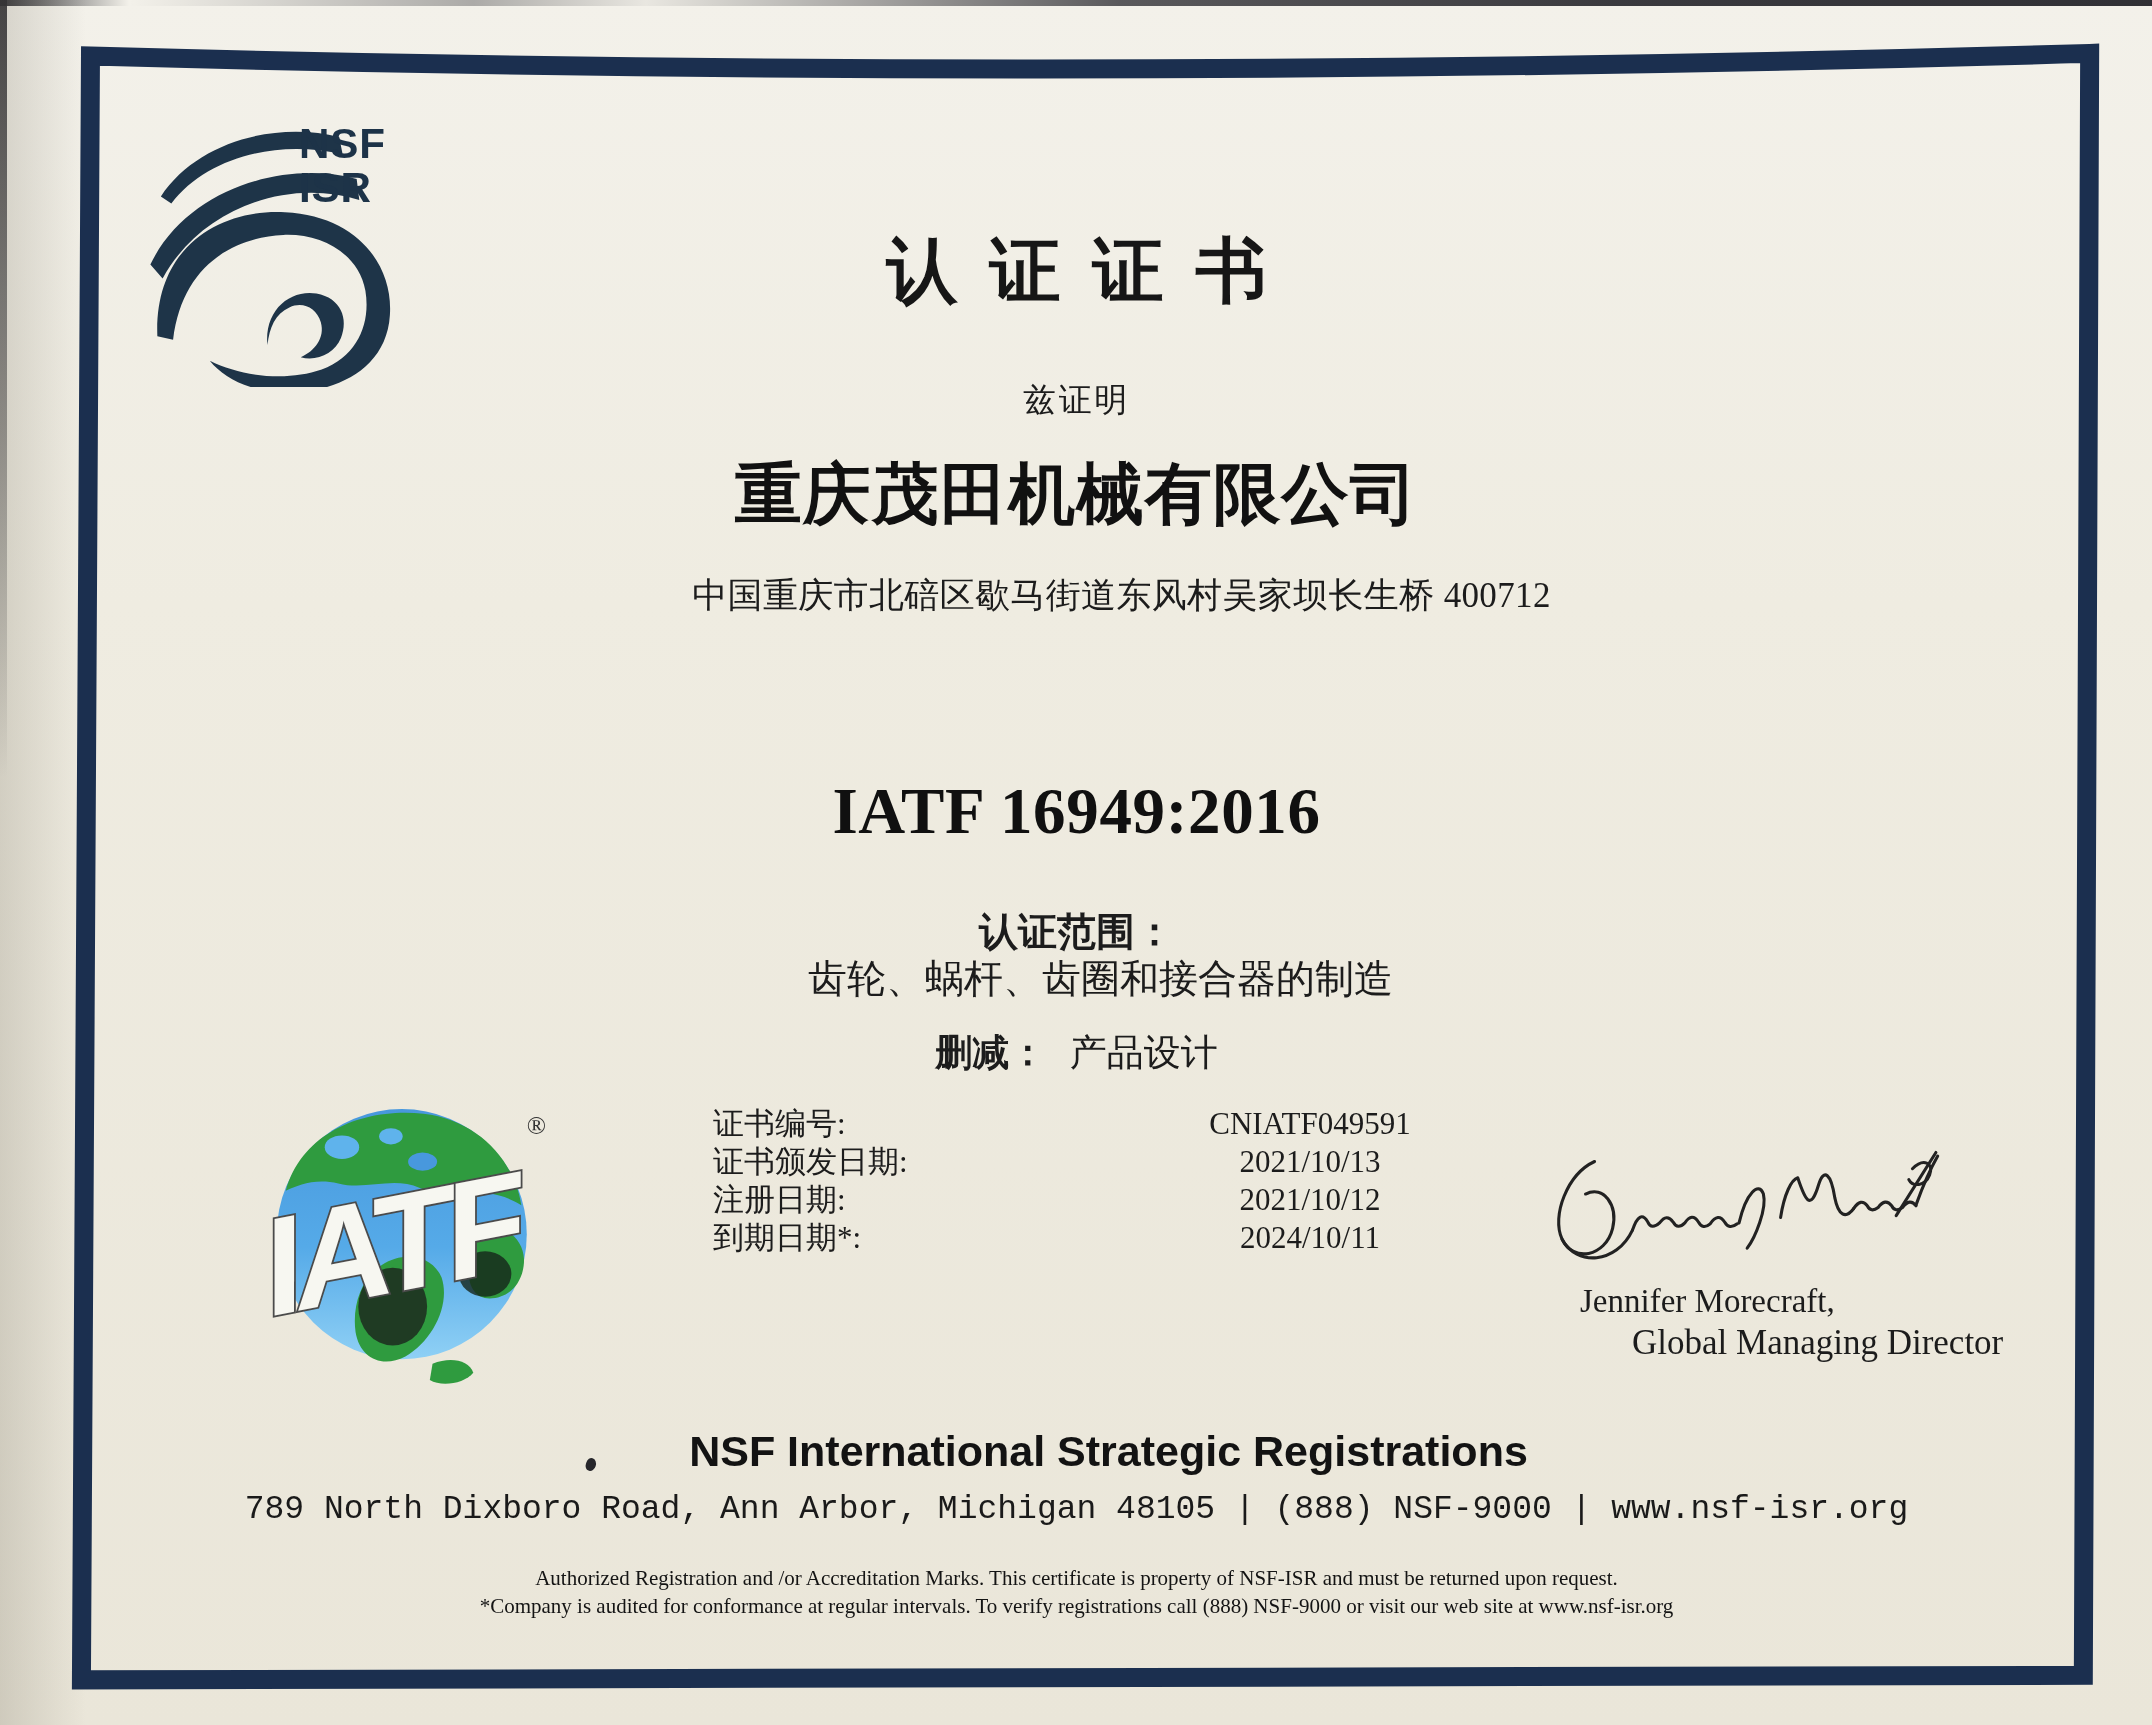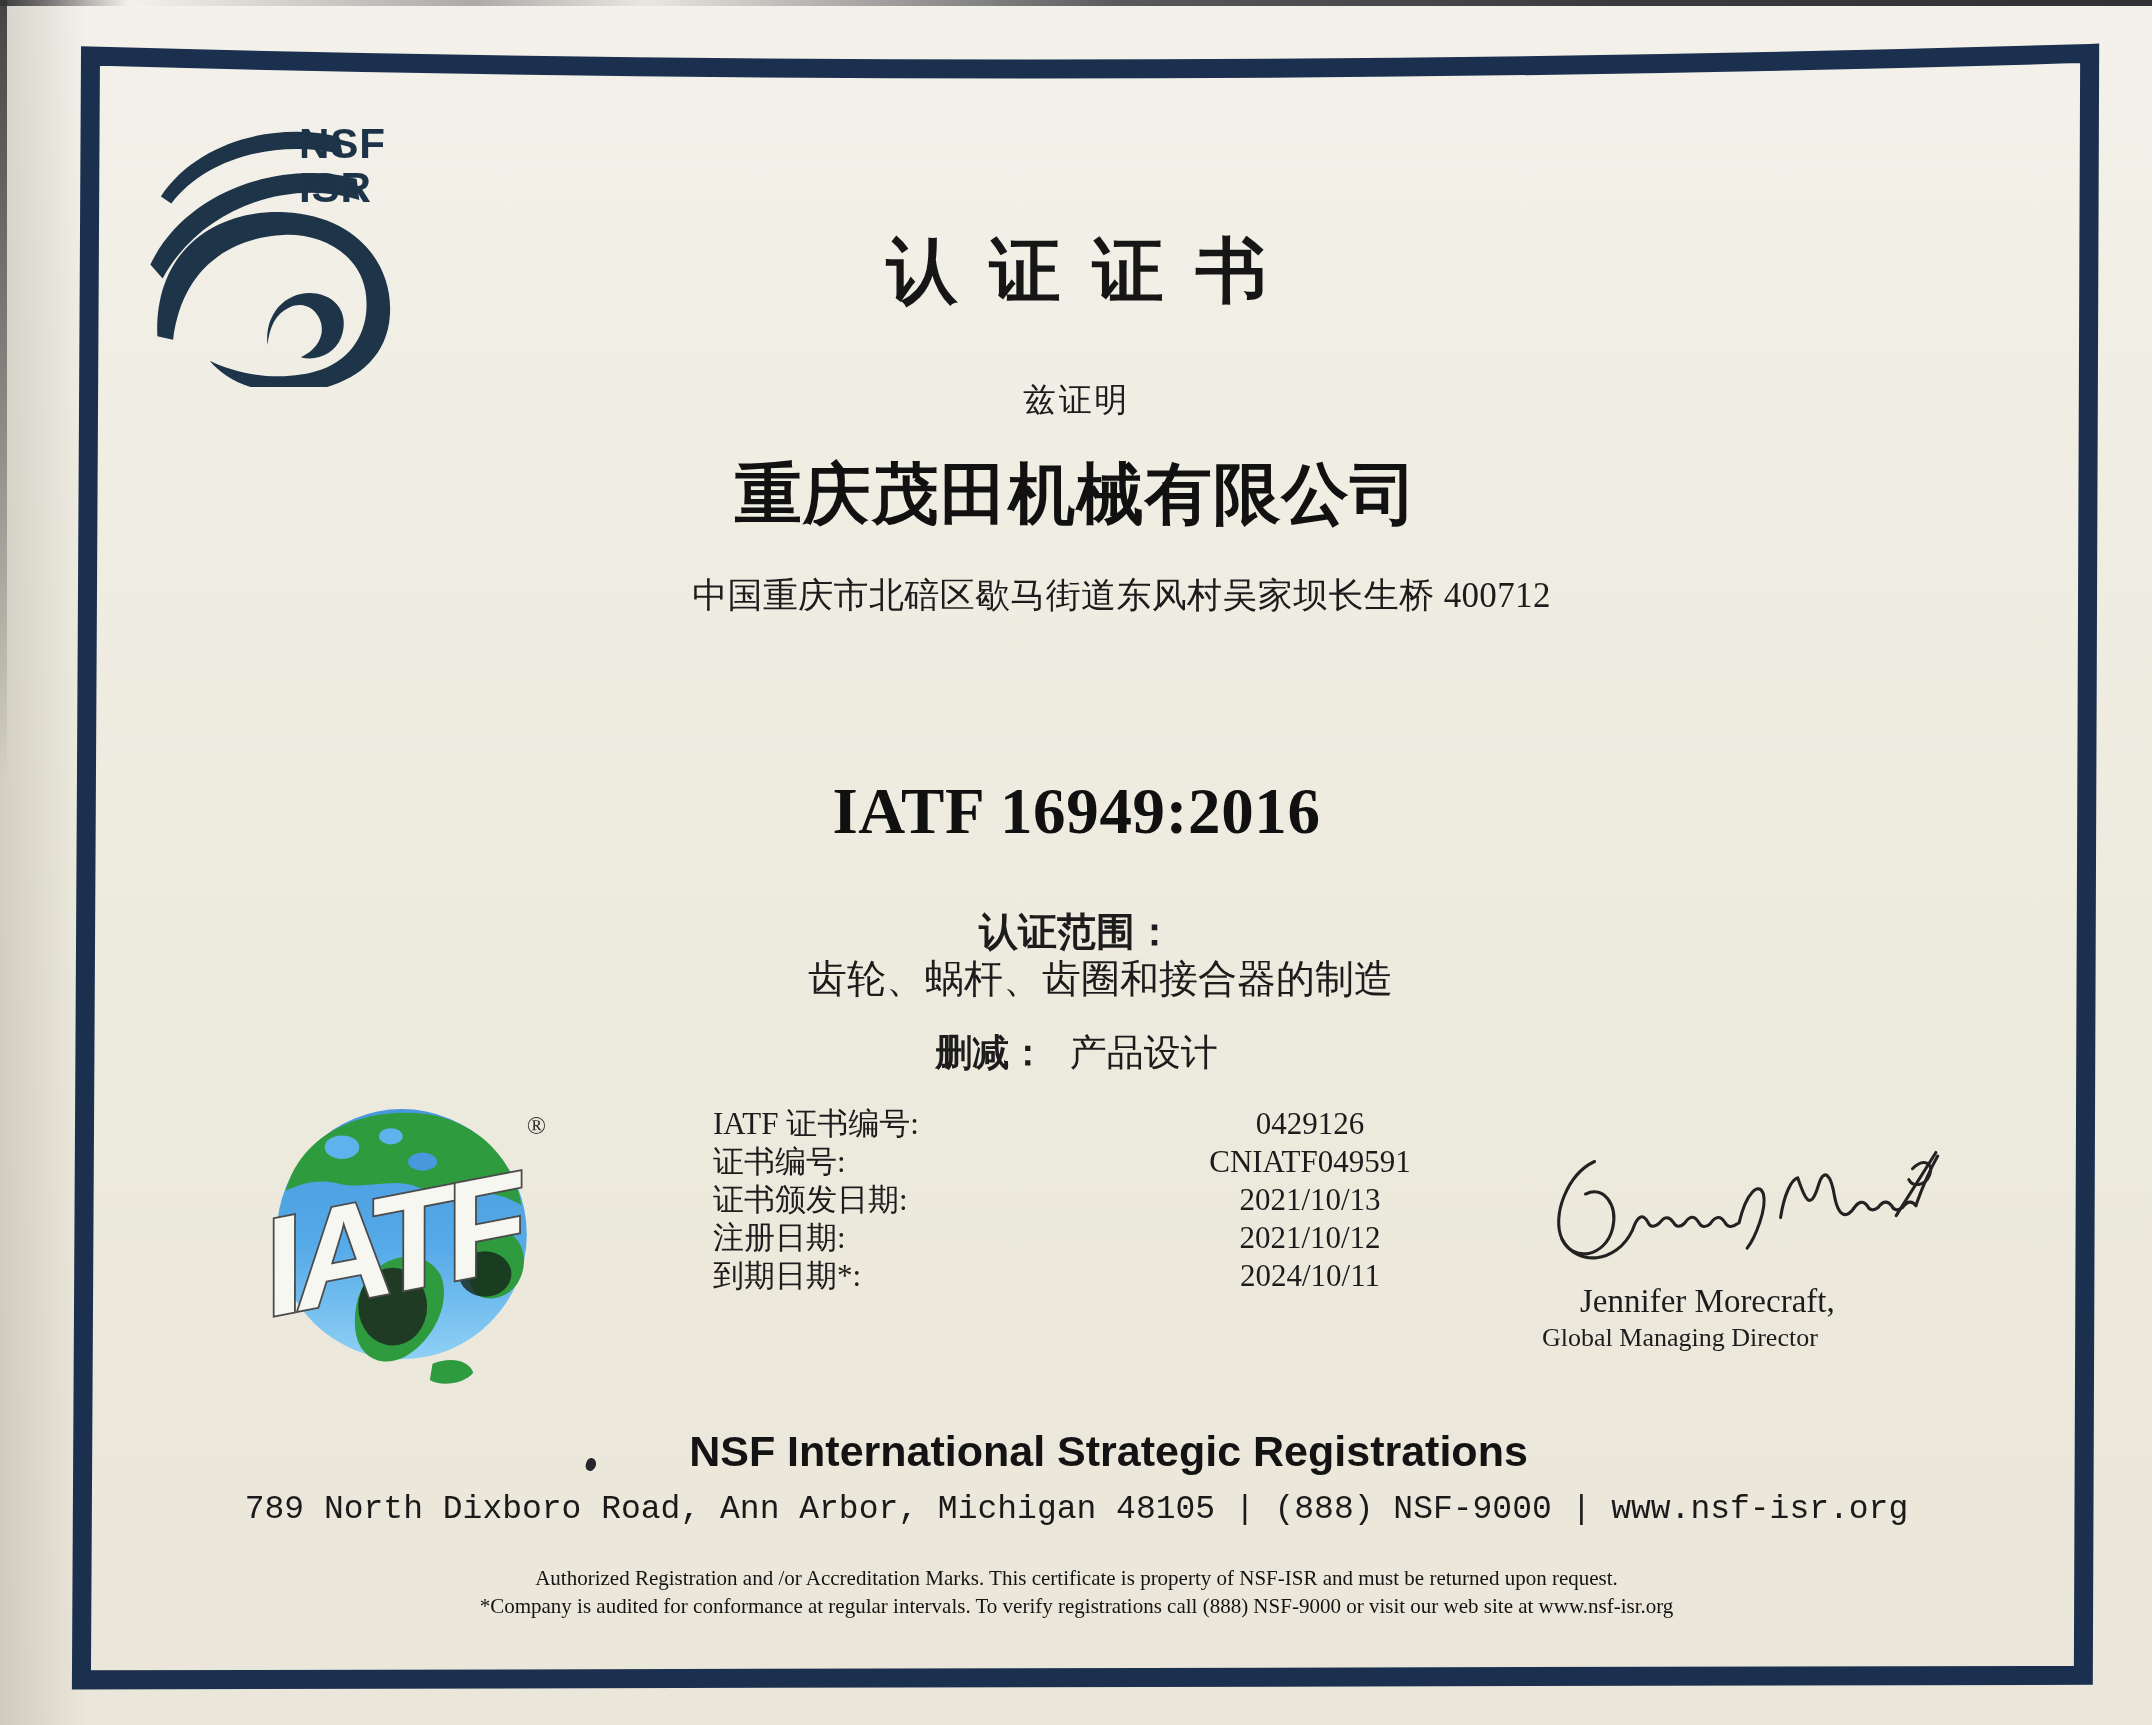--- a/index.html
+++ b/index.html
@@ -33,21 +33,21 @@
   .scope-head{top:905px;font-size:39px;font-weight:700;}
   .scope-text{top:952px;font-size:39px;margin-left:24px;}
   .exclusion{top:1028px;font-size:37px;}
   .exclusion b{font-weight:700;}
   .exclusion .gap{display:inline-block;width:23.5px;}
   .details{position:absolute;left:713px;top:1105px;width:814px;font-size:31px;line-height:38px;}
   .drow{position:relative;height:38px;white-space:nowrap;}
   .dlabel{position:absolute;left:0;}
   .dvalue{position:absolute;left:416px;width:362px;text-align:center;}
   .sig-name{left:1580px;top:1283px;font-size:33px;}
-  .sig-title{left:1542px;top:1323px;font-size:26px;}
+  .sig-title{left:1632px;top:1323px;font-size:35px;}
   .org{top:1427px;font-size:43px;font-weight:700;font-family:"Liberation Sans","DejaVu Sans",sans-serif;color:#131313;padding-left:32px;}
   .contact{top:1491px;font-size:33px;font-family:Liberation Mono, monospace;color:#1a1a1a;}
   .legal{font-size:21px;color:#141414;}
   .legal1{top:1566px;}
   .legal2{top:1594px;}
   .dot{position:absolute;left:586px;top:1458px;width:10px;height:12.7px;background:#26262b;border-radius:50% 60% 55% 50%;transform:rotate(18deg);}
   .nsf-text{position:absolute;left:299px;top:121px;
     font-family:"Liberation Sans","DejaVu Sans",sans-serif;font-weight:700;
     font-size:43px;line-height:44px;letter-spacing:0.9px;color:#1d3348;transform:scaleX(.98);transform-origin:left top;}
 </style>
@@ -109,24 +109,20 @@
       <path d="M196,301 C216,293 236,297 241,311 C231,323 206,327 193,319 Z" fill="#2f9b3f"></path>
     </g>
     <g transform="rotate(-11 170 165)">
       <text x="6" y="218" font-family="Liberation Sans, DejaVu Sans, sans-serif" font-style="italic" font-weight="bold" font-size="152" letter-spacing="-10" fill="#f7f7f1" stroke="#4b4b4b" stroke-width="4" paint-order="stroke">IATF</text>
     </g>
     <text x="300" y="48" font-size="28" fill="#333">®</text>
   </svg>
 
   <div class="details cn">
     <div class="drow">
-      <span class="dlabel">IATF 证书编号:</span>
-      <span class="dvalue">0429126</span>
-    </div>
-    <div class="drow">
       <span class="dlabel">证书编号:</span>
       <span class="dvalue">CNIATF049591</span>
     </div>
     <div class="drow">
       <span class="dlabel">证书颁发日期:</span>
       <span class="dvalue">2021/10/13</span>
     </div>
     <div class="drow">
       <span class="dlabel">注册日期:</span>
       <span class="dvalue">2021/10/12</span>

